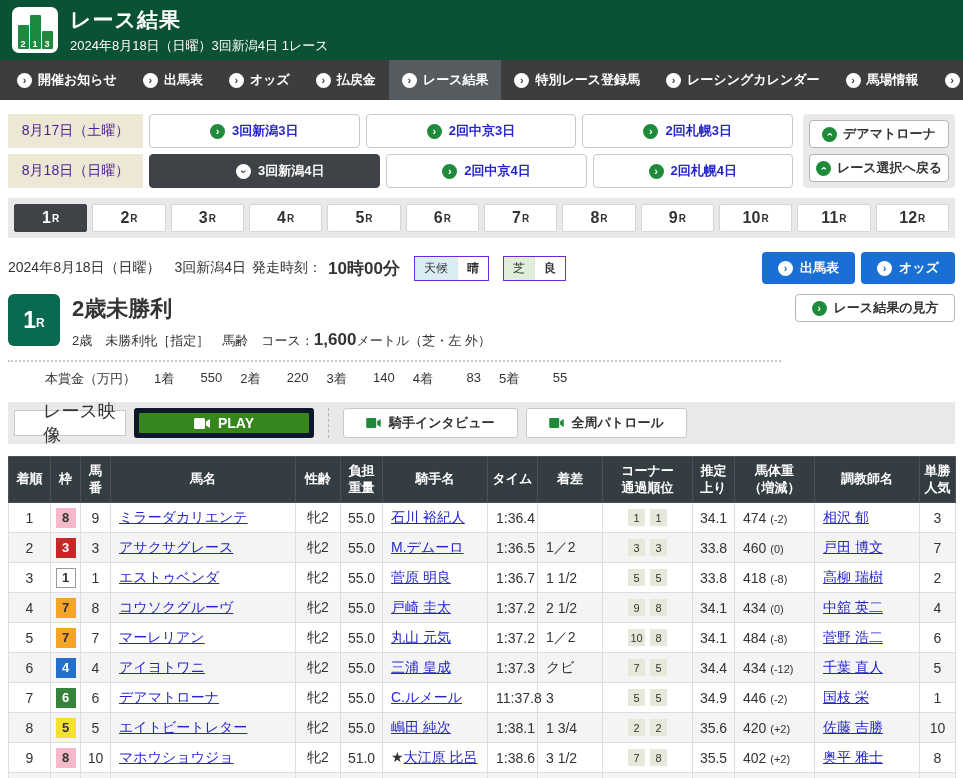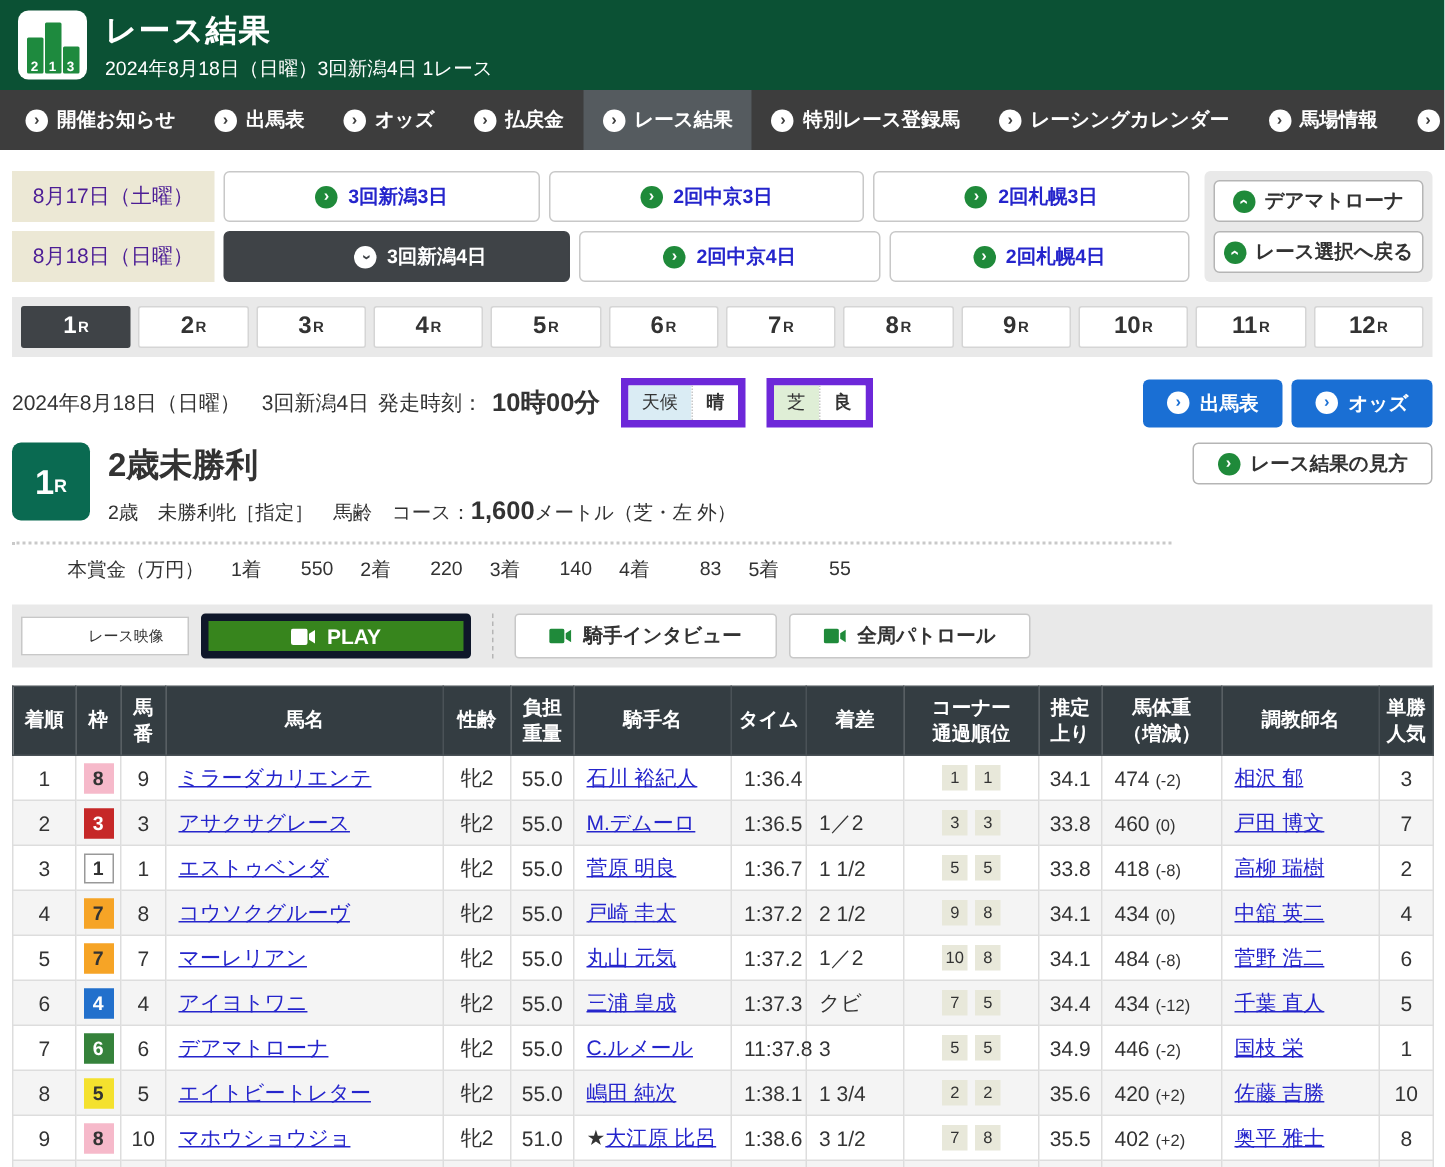--- a/index.html
+++ b/index.html
@@ -45,21 +45,21 @@
   
   .race-tabs { background:#e9e9e9; margin:0 8px; padding:6px 6px; display:flex; gap:5px; }
   .race-tab { flex:1; height:28px; background:#fff; border:1px solid #d5d5d5; border-radius:2px; display:flex; align-items:center; justify-content:center; font-weight:bold; color:#333; cursor:pointer; }
   .race-tab .n { font-size:16px; } .race-tab .r { font-size:10px; margin-left:1px; }
   .race-tab.selected { background:#3f4347; border-color:#3f4347; color:#fff; }
 
   
   .info-row { display:flex; align-items:center; justify-content:space-between; margin:14px 8px 10px 8px; }
   .info-left { display:flex; align-items:center; gap:6px; font-size:14px; }
   .start-time { font-size:17px; font-weight:bold; }
-  .badge-pair { display:inline-flex; border:5px solid #6d28d9; margin-left:8px; font-size:12px; }
+  .badge-pair { display:inline-flex; border:1px solid #6d28d9; margin-left:8px; font-size:12px; }
   .badge-pair .k { padding:3px 9px; } .badge-pair .v { padding:3px 9px; background:#fff; font-weight:bold; border-left:1px dotted #c8c8c8; }
   .k-weather { background:#daecf4; } .k-turf { background:#dfeed6; }
   .info-right { display:flex; gap:6px; }
   .btn-blue { background:#1a6fd4; color:#fff; font-weight:bold; font-size:13px; border:none; border-radius:4px; height:32px; padding:0 16px; display:flex; align-items:center; gap:7px; cursor:pointer; }
 
   
   .race-head { display:flex; margin:0 8px; }
   .race-head-left { flex:1; padding-right:14px; }
   .title-row { display:flex; gap:12px; align-items:flex-start; }
   .race-no-badge { width:52px; height:52px; background:#0a6a51; border-radius:6px; color:#fff; display:flex; align-items:center; justify-content:center; font-weight:bold; }
@@ -68,21 +68,21 @@
   .race-cond { margin-top:6px; font-size:13px; color:#333; }
   .race-cond .dist { font-size:17px; font-weight:bold; }
   .dotted-sep { border-top:2px dotted #c9c9c9; margin-top:10px; }
   .prize-row { display:flex; align-items:center; gap:18px; padding:8px 0 10px 0; font-size:13px;margin-left:37px; }
   .prize-item { display:flex; gap:14px; } .prize-item .amt { min-width:34px; text-align:right; }
   .race-head-right { width:160px; display:flex; flex-direction:column; gap:8px; }
   .btn-side { height:28px; background:#fff; border:1px solid #b5b5b5; border-radius:4px; display:flex; align-items:center; justify-content:center; gap:7px; font-size:13px; font-weight:bold; color:#333; cursor:pointer; }
 
   
   .video-strip { background:#e9e9e9; margin:4px 8px 12px 8px; padding:6px; display:flex; align-items:center; gap:8px; }
-  .video-label { width:112px; height:26px; background:#fff; border:1px solid #c8c8c8; display:flex; align-items:center; justify-content:center; font-size:10px;padding-left:28px; }
+  .video-label { width:112px; height:26px; background:#fff; border:1px solid #c8c8c8; display:flex; align-items:center; justify-content:center; font-size:18px;padding-left:28px; }
   .btn-play { width:180px; height:30px; background:#37851d; border:5px solid #0f172a; border-radius:3px; color:#fff; font-weight:bold; font-size:14px; display:flex; align-items:center; justify-content:center; gap:8px; cursor:pointer; }
   .v-divider { border-left:1px dashed #b5b5b5; align-self:stretch; margin:0 6px; }
   .btn-video { height:30px; padding:0 22px; background:#fff; border:1px solid #c8c8c8; border-radius:3px; font-size:13px; font-weight:bold; color:#333; display:flex; align-items:center; justify-content:center; gap:8px; cursor:pointer; }
   .cam { display:inline-block; }
 
   
   .results { margin:0 8px; border-collapse:collapse; width:947px; table-layout:fixed; }
   .results th { background:#343d42; color:#fff; font-size:13px; font-weight:bold; text-align:center; vertical-align:middle; padding:6px 2px; border:1px solid #4a5257; white-space:pre-line; line-height:1.25; height:46px; }
   .results td { border:1px solid #ddd; height:30px; padding:2px 4px; font-size:14px; vertical-align:middle; }
   .results tr.alt td { background:#f4f4f4; }

